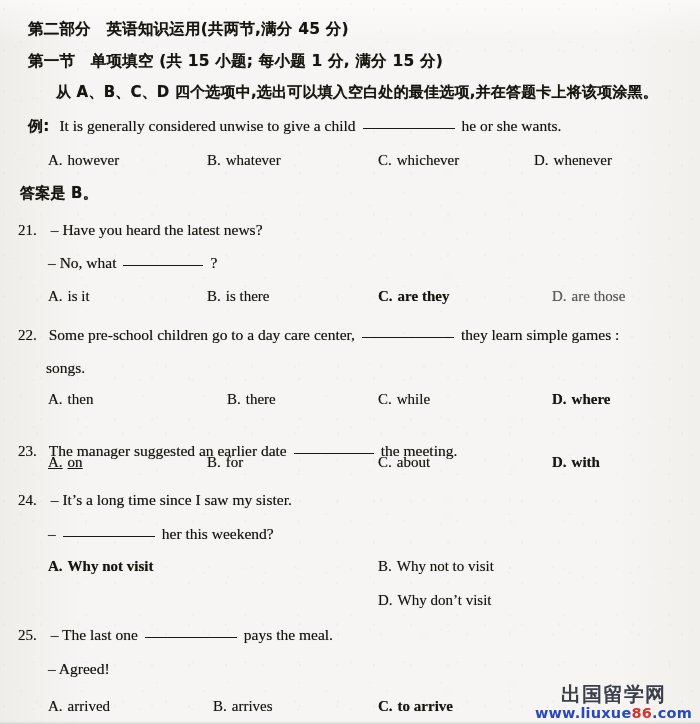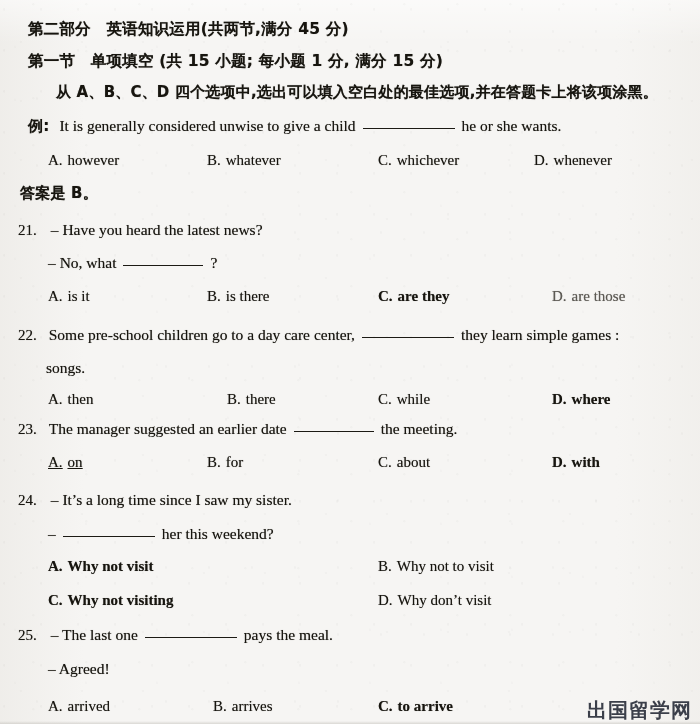--- a/index.html
+++ b/index.html
@@ -203,21 +203,21 @@
       <span class="lbl">B.</span><span>there</span>
     </span>
     <span class="opt" style="left:378px;">
       <span class="lbl">C.</span><span>while</span>
     </span>
     <span class="opt bold" style="left:552px;">
       <span class="lbl">D.</span><span>where</span>
     </span>
   </div>
 
-  <div class="line" style="left:18px; top:421px;">
+  <div class="line" style="left:18px; top:443px;">
     <span class="qnum">23.</span>
     <span class="en" style="margin-left:8px;">The manager suggested an earlier date</span>
     <span class="blank blank-mid"></span>
     <span class="en">the meeting.</span>
   </div>
   <div class="opt-row" style="top:454px;">
     <span class="opt" style="left:48px;text-decoration:underline;">
       <span class="lbl">A.</span><span>on</span>
     </span>
     <span class="opt" style="left:207px;text-align:right;">
@@ -242,23 +242,20 @@
   </div>
   <div class="opt-row" style="top:558px;padding-left:32px;">
     <span class="opt bold" style="left:48px;">
       <span class="lbl">A.</span><span>Why not visit</span>
     </span>
     <span class="opt" style="left:378px;">
       <span class="lbl">B.</span><span>Why not to visit</span>
     </span>
   </div>
   <div class="opt-row" style="top:592px;">
-    <span class="opt bold" style="left:48px;">
-      <span class="lbl">C.</span><span>Why not visiting</span>
-    </span>
     <span class="opt" style="left:378px;">
       <span class="lbl">D.</span><span>Why don’t visit</span>
     </span>
   </div>
 
   <div class="line" style="left:18px; top:627px;">
     <span class="qnum">25.</span>
     <span class="en" style="margin-left:10px;">– The last one</span>
     <span class="blank blank-wide"></span>
     <span class="en">pays the meal.</span>
@@ -275,15 +272,16 @@
     </span>
     <span class="opt bold" style="left:378px;">
       <span class="lbl">C.</span><span>to arrive</span>
     </span>
   </div>
 
 </div>
 
 <div class="watermark">
   <div class="wm-cn">出国留学网</div>
+  <div class="wm-url"><span>www.liuxue</span><span class="hot">86</span><span>.com</span></div>
 </div>
 
 <div class="scan-edge"></div>
 
 </body></html>

